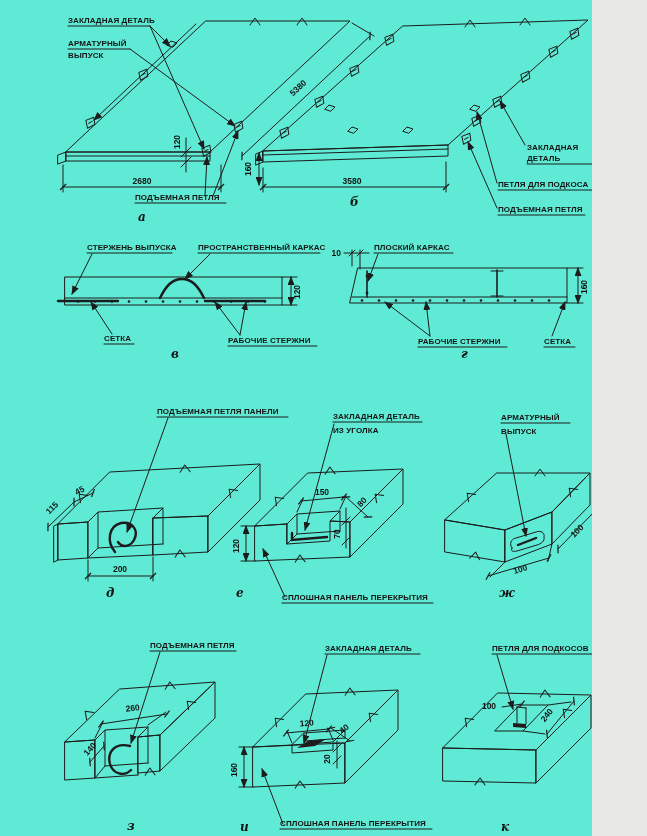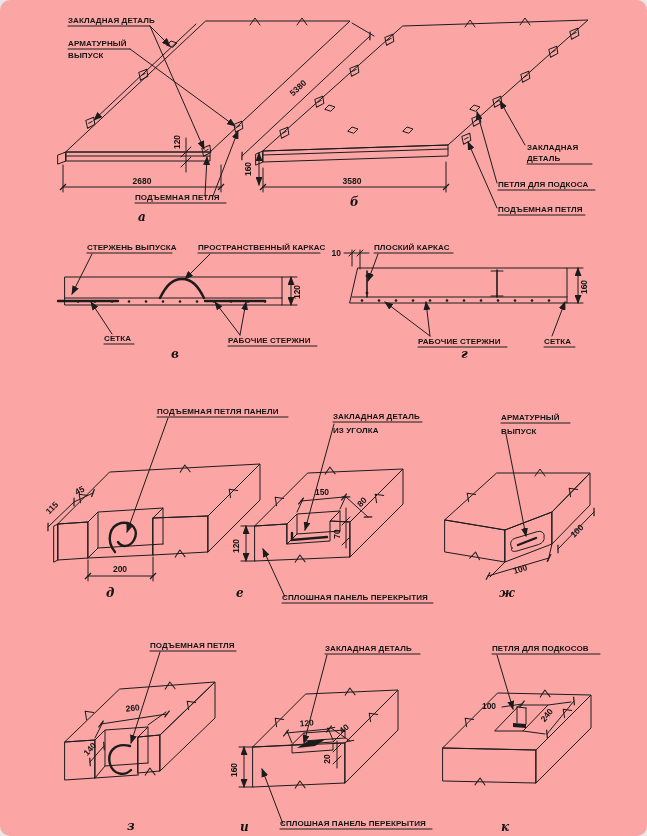--- a/index.html
+++ b/index.html
@@ -1,17 +1,17 @@
 <!DOCTYPE html>
 <html><head>
 <meta charset="utf-8">
 <style>
   html,body{margin:0;padding:0;background:#e8e8e6;}
-  #page{position:relative;width:647px;height:836px;background:#fca5a5;overflow:hidden;
-        font-family:"Liberation Sans",sans-serif;border-radius:10px;}
+  #page{position:relative;width:592px;height:836px;background:#5eead4;overflow:hidden;
+        font-family:"Liberation Sans",sans-serif;}
   svg{position:absolute;left:0;top:0;}
   .s{stroke:#1c1c1c;fill:none;stroke-width:1;stroke-linecap:round;stroke-linejoin:round;}
   .s16{stroke:#1c1c1c;fill:none;stroke-width:1.6;stroke-linecap:round;}
   .thk{stroke:#1c1c1c;fill:none;stroke-width:2.4;stroke-linecap:round;}
   .ink{fill:#1c1c1c;stroke:none;}
   .lbl{font-family:"Liberation Sans",sans-serif;font-weight:bold;font-size:8px;fill:#141414;letter-spacing:.1px;}
   .dim{font-family:"Liberation Sans",sans-serif;font-weight:bold;font-size:8.5px;fill:#141414;}
   .ltr{font-family:"DejaVu Serif",serif;font-style:italic;font-weight:bold;font-size:12px;fill:#141414;}
   .mid{text-anchor:middle;}
   .end{text-anchor:end;}

